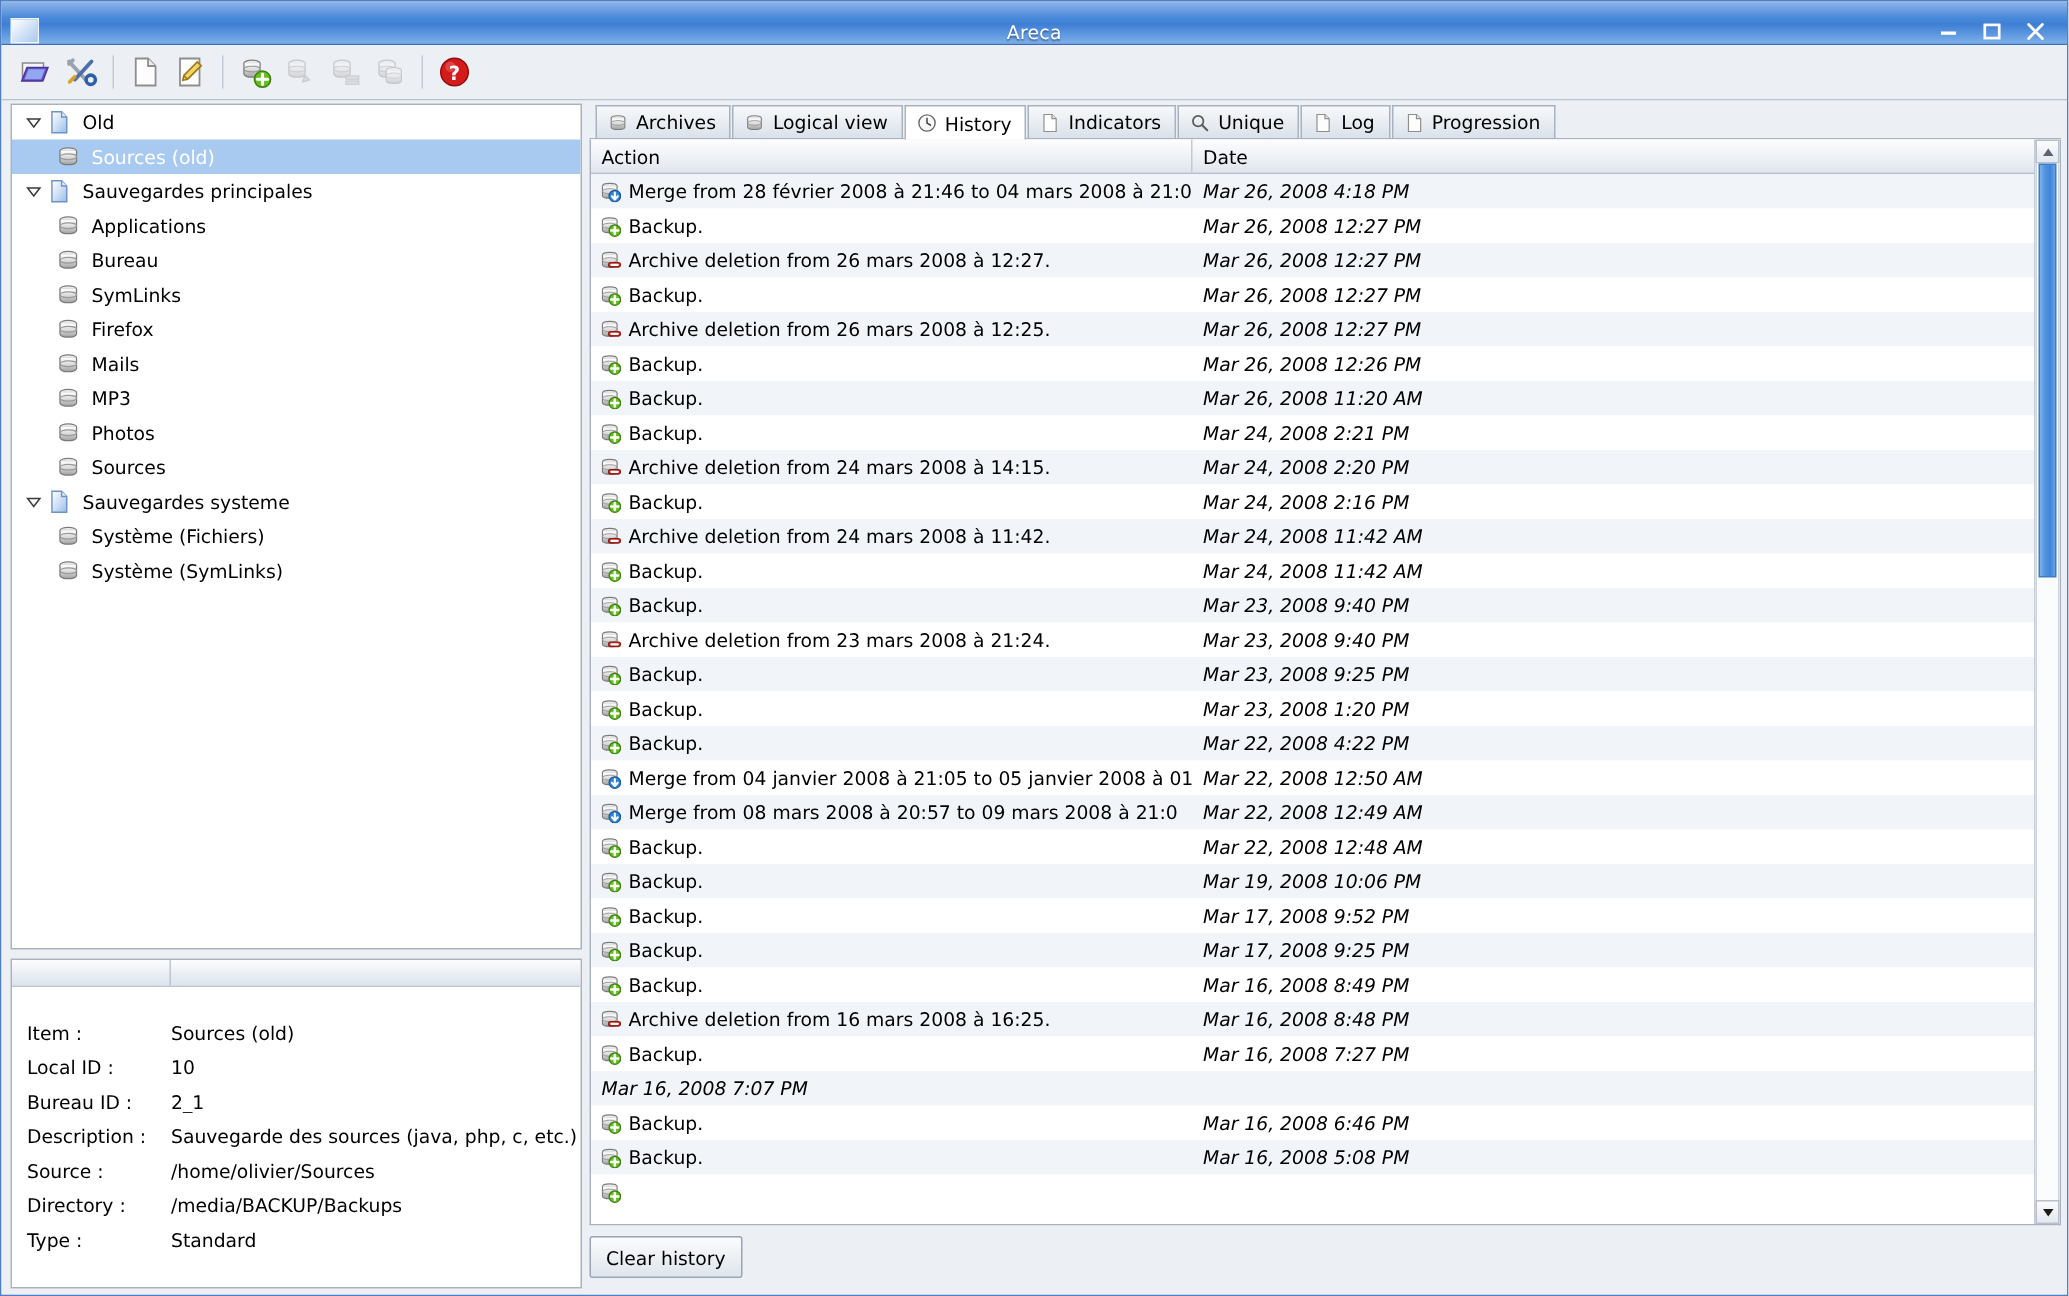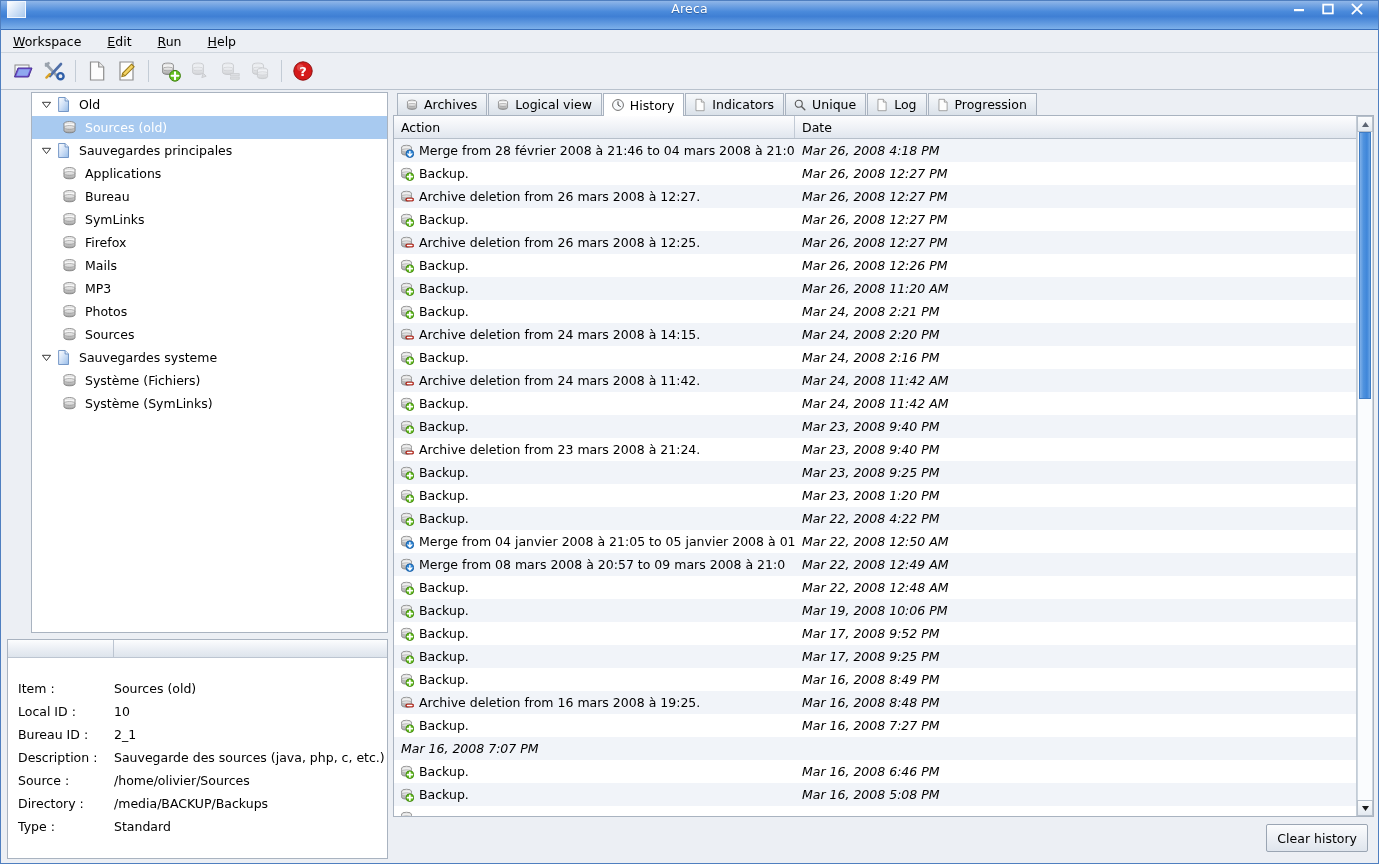--- a/index.html
+++ b/index.html
@@ -7,21 +7,21 @@
     width:1379px;height:864px;overflow:hidden;
     font-family:"DejaVu Sans","Liberation Sans",sans-serif;
     font-size:12.5px;color:#000;background:#d9e2ef;
   }
   .window{width:1379px;height:864px;position:relative;box-sizing:border-box;
     background:#eceff4;border:1px solid #4f7fc0;display:flex;flex-direction:column;}
 
   
   .titlebar{height:28px;flex:0 0 28px;position:relative;
     background:linear-gradient(to bottom,#8fb6e8 0%,#4a8adb 38%,#3f7fd4 55%,#7db0ea 100%);
-    border-bottom:1px solid #3a70bb;display:flex;align-items:flex-start;gap:36px;}
+    border-bottom:1px solid #3a70bb;display:flex;align-items:flex-end;gap:36px;}
   .title-icon{width:17px;height:15px;margin-left:6px;
     background:linear-gradient(135deg,#ffffff 0%,#cfe1f7 55%,#a9c8ec 100%);
     border:1px solid #f0f6ff;}
   .title-text{position:absolute;left:0;right:0;text-align:center;color:#fff;
     font-size:12.5px;letter-spacing:.2px;text-shadow:0 1px 1px rgba(20,50,95,.5);}
   .win-buttons{margin-left:auto;display:flex;align-items:center;gap:13px;
     margin-right:13px;position:relative;z-index:2;}
   .wb{width:16px;height:16px;position:relative;cursor:default;}
   .wb svg{display:block;}
 
@@ -41,21 +41,21 @@
 
   
   .content{flex:1 1 auto;display:flex;padding:0;min-height:0;background:#eceff4;}
   .left-pane{width:390px;flex:0 0 390px;display:flex;flex-direction:column;
     padding:2px 3px 4px 6px;box-sizing:border-box;}
   .right-pane{flex:1 1 auto;display:flex;flex-direction:column;min-width:0;
     padding:2px 4px 4px 2px;box-sizing:border-box;}
 
   
   .tree{flex:1 1 auto;background:#fff;border:1px solid #a9b3c0;overflow:hidden;
-    min-height:0;margin-left:24px;}
+    min-height:0;}
   .tree-row{height:23px;display:flex;align-items:center;cursor:default;
     padding-left:6px;box-sizing:border-box;}
   .tree-row.selected{background:#a8caf0;}
   .tree-row.selected .tree-label{color:#fff;}
   .twisty{width:17px;height:17px;display:flex;align-items:center;justify-content:center;
     flex:0 0 17px;}
   .tree-icon{width:17px;height:17px;flex:0 0 17px;margin-right:7px;display:block;}
   .tree-label{font-size:12.5px;white-space:nowrap;}
   .indent-1{padding-left:6px;}
   .indent-2{padding-left:29px;}
@@ -116,21 +116,21 @@
     background:linear-gradient(to bottom,#fbfcfd,#e3e9f0);border:1px solid #b6bfca;
     box-sizing:border-box;cursor:default;}
   .sb-track{flex:1 1 auto;position:relative;background:#fafcfe;
     border-left:1px solid #cdd6e0;border-right:1px solid #cdd6e0;box-sizing:border-box;}
   .sb-thumb{position:absolute;left:1px;right:1px;top:0;height:40%;
     background:linear-gradient(to right,#7fb0e8 0%,#4f92de 35%,#3f86d9 70%,#6aa4e4 100%);
     border:1px solid #3f7cc4;box-sizing:border-box;cursor:default;}
 
   
   .footer{height:42px;flex:0 0 42px;display:flex;align-items:center;
-    justify-content:flex-end;padding-right:6px;background:#eceff4;}
+    padding-right:6px;background:#eceff4;}
   .btn{height:26px;padding:0 10px;display:flex;align-items:center;font-size:12.5px;
     background:linear-gradient(to bottom,#fbfcfd 0%,#edf0f5 50%,#dfe5ed 100%);
     border:1px solid #9aa5b3;border-radius:2px;cursor:default;color:#000;}
 </style>
 </head>
 <body>
 
 <svg width="0" height="0" style="position:absolute" aria-hidden="true">
   <defs>
     <linearGradient id="gdb" x1="0" y1="0" x2="0" y2="1">
@@ -184,26 +184,20 @@
           </svg>
       </div>
       <div class="wb">
         <svg width="16" height="16">
             <path d="M3.4 3.4l9.2 9.2M12.6 3.4l-9.2 9.2" stroke="#ffffff" stroke-width="1.9" stroke-linecap="round"></path>
           </svg>
       </div>
     </div>
   </div>
 
-  <div class="menubar">
-    <div class="menu-item"><u>W</u>orkspace</div>
-    <div class="menu-item"><u>E</u>dit</div>
-    <div class="menu-item"><u>R</u>un</div>
-    <div class="menu-item"><u>H</u>elp</div>
-  </div>
 
   <div class="toolbar">
     <div class="tb-btn">
       <svg width="24" height="24" viewBox="0 0 24 24">
         <rect x="3" y="6" width="14" height="11" fill="#f2f5f9" stroke="#8a8a8a" stroke-width="1"></rect>
         <path d="M6 9h14l-3.5 9H2.5z" fill="#6f4fd0" stroke="#4b3397" stroke-width="1"></path>
         <path d="M7 10.2h11l-2.6 6.6H4.4z" fill="#8fa8ef"></path>
       </svg>
     </div>
     <div class="tb-btn">
@@ -807,21 +801,21 @@
               </div>
               <div class="trow odd">
                 <div class="cell-action">
                   <svg class="row-icon" viewBox="0 0 16 16">
                     <ellipse cx="8" cy="4.4" rx="5.2" ry="2" fill="url(#gdb)" stroke="#7b7b7b" stroke-width=".8"></ellipse>
                     <path d="M2.8 4.4v6.6c0 1.1 2.33 2 5.2 2s5.2-.9 5.2-2V4.4" fill="url(#gdb)" stroke="#7b7b7b" stroke-width=".8"></path>
                     <ellipse cx="8" cy="8" rx="5.2" ry="1.8" fill="none" stroke="#9a9a9a" stroke-width=".7"></ellipse>
                     <rect x="7.2" y="9.7" width="8.4" height="3.1" rx="1.4" fill="#d8372a" stroke="#8e1b11" stroke-width=".9"></rect>
                     <path d="M9.1 11.25h4.6" stroke="#fff" stroke-width="1.5" stroke-linecap="round"></path>
                   </svg>
-                  <span>Archive deletion from 16 mars 2008 à 19:25.</span>
+                  <span>Archive deletion from 16 mars 2008 à 16:25.</span>
                 </div>
                 <div class="cell-date">Mar 16, 2008 8:48 PM</div>
               </div>
               <div class="trow even">
                 <div class="cell-action">
                   <svg class="row-icon" viewBox="0 0 16 16">
                     <ellipse cx="8" cy="4.4" rx="5.2" ry="2" fill="url(#gdb)" stroke="#7b7b7b" stroke-width=".8"></ellipse>
                     <path d="M2.8 4.4v6.6c0 1.1 2.33 2 5.2 2s5.2-.9 5.2-2V4.4" fill="url(#gdb)" stroke="#7b7b7b" stroke-width=".8"></path>
                     <ellipse cx="8" cy="8" rx="5.2" ry="1.8" fill="none" stroke="#9a9a9a" stroke-width=".7"></ellipse>
                     <circle cx="11.6" cy="11.4" r="4.1" fill="#63c01c" stroke="#3d7f0d" stroke-width=".9"></circle>

